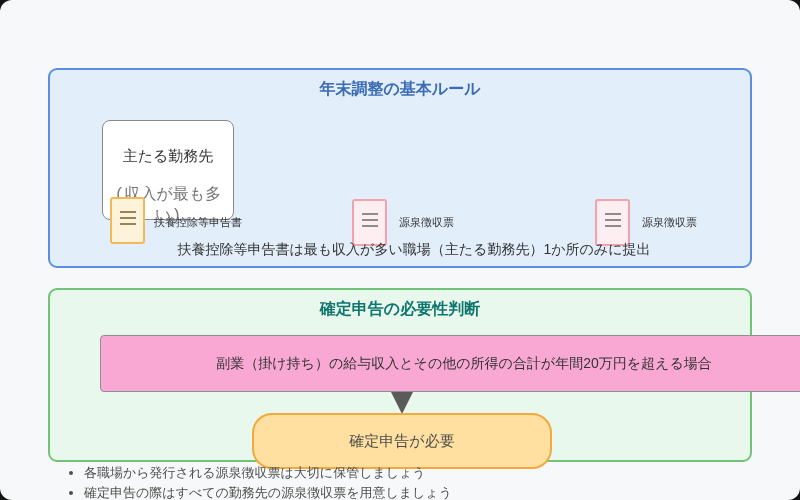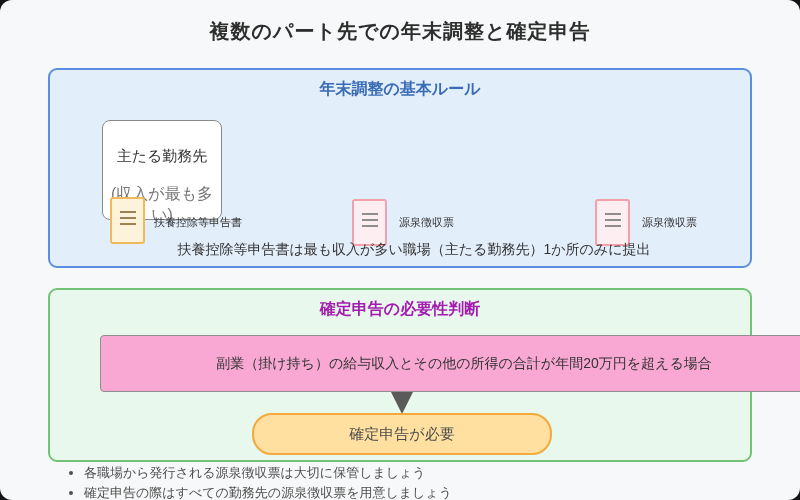--- a/index.html
+++ b/index.html
@@ -32,29 +32,30 @@
   .section-green {
     top: 288px; height: 174px;
     background: #e9f8ec;
     border: 2px solid #72c377;
   }
   .section-title {
     position: absolute; top: 9px; left: 0; width: 100%;
     text-align: center; font-size: 16px; font-weight: bold;
   }
   .section-blue .section-title { color: #3a6cb5; }
-  .section-green .section-title { color: #a21caf; }
+  .section-green .section-title { color: #0f766e; }
   
   .wbox {
-    position: absolute; top: 50px; width: 120px; height: 100px;
+    position: absolute; top: 50px; width: 132px; height: 100px;
     background: #ffffff;
     border: 1px solid #8a8a8a;
     border-radius: 8px;
     display: flex; flex-direction: column; align-items: center;
     text-align: center;
+    font-family: Liberation Mono, monospace;
   }
   .wbox .wname { font-size: 15px; color: #333; margin-top: 26px; }
   .wbox .wsub  { font-size: 16px; color: #767676; margin-top: 18px; }
   .wbox.single .wname { margin-top: 30px; }
   .wbox-1 { left: 52px; }
   .wbox-2 { left: 292px; }
   .wbox-3 { left: 532px; }
   
   .doc-icon {
     position: absolute; width: 35px; height: 47px;
@@ -89,41 +90,40 @@
     text-align: center; font-size: 14px; color: #333;
   }
   .down-arrow {
     position: absolute; left: 341px; top: 102px;
     width: 0; height: 0;
     border-left: 11px solid transparent;
     border-right: 11px solid transparent;
     border-top: 22px solid #5a5a5a;
   }
   .result-pill {
-    position: absolute; left: 202px; top: 123px; width: 300px; height: 42px;
+    position: absolute; left: 202px; top: 123px; width: 300px; height: 56px;
     background: #ffe0a0;
     border: 2px solid #f2a93e;
     border-radius: 20px;
     display: flex; align-items: center; justify-content: center;
     font-size: 15px; color: #4d4d4d;
   }
   
   .notes {
     position: absolute; left: 68px; top: 463px;
     list-style: disc; padding-left: 16px;
     font-size: 13px; color: #4f4f4f; line-height: 20px;
   }
   .notes li::marker { color: #4f4f4f; }
 </style>
 </head>
 <body>
 
 <div class="page">
 
-  <div class="main-title">複数のパート先での年末調整と確定申告</div>
 
   <div class="section section-blue">
     <div class="section-title">年末調整の基本ルール</div>
 
     <div class="wbox wbox-1">
       <div class="wname">主たる勤務先</div>
       <div class="wsub">(収入が最も多い)</div>
     </div>
 
     <div class="doc-icon doc-orange">

